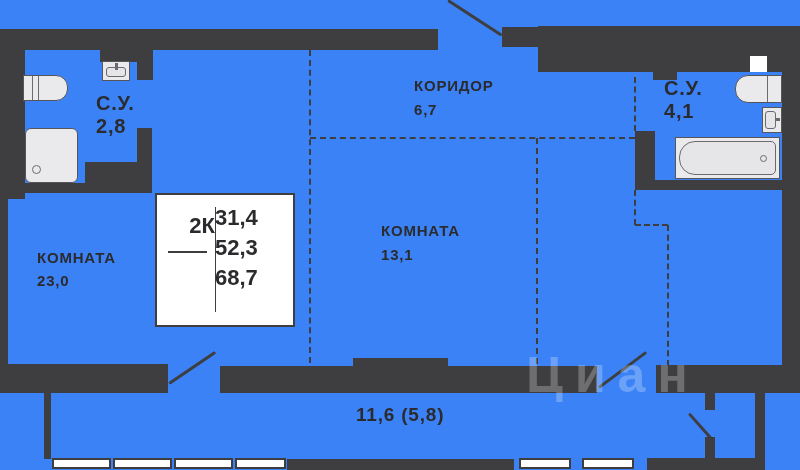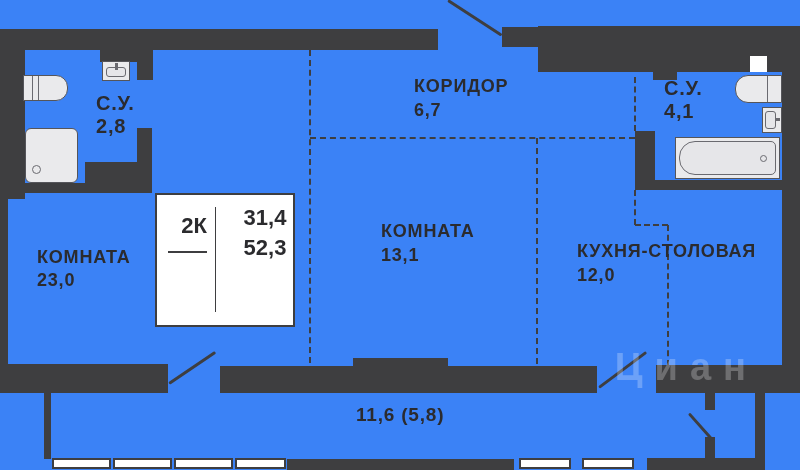--- a/index.html
+++ b/index.html
@@ -6,30 +6,30 @@
   #plan{position:relative;width:800px;height:470px;background:#3b82f6;overflow:hidden;
         font-family:"Liberation Sans", sans-serif;color:#2b2b2e;}
   .w{position:absolute;background:#3e3e40;}
   .white{position:absolute;background:#ffffff;}
   .dashv{position:absolute;border-left:2px dashed #3e3e40;width:0;}
   .dashh{position:absolute;border-top:2px dashed #3e3e40;height:0;}
   .door{position:absolute;height:3px;background:#3e3e40;transform-origin:0 50%;border-radius:2px;}
   .pane{position:absolute;background:#ffffff;border:2px solid #3e3e40;box-sizing:border-box;}
   .fx{position:absolute;background:#eaeaec;border:1.5px solid #55555a;box-sizing:border-box;}
   .fx-inner{position:absolute;border:1.2px solid #6a6a70;box-sizing:border-box;background:#e6e6e9;}
-  .lbl{position:absolute;font-size:18px;font-weight:600;letter-spacing:0.8px;line-height:24px;white-space:nowrap;}
+  .lbl{position:absolute;font-size:15px;font-weight:600;letter-spacing:0.8px;line-height:24px;white-space:nowrap;}
   .lbl .nm,.lbl .ar{display:block;}
   #infobox{position:absolute;left:155px;top:193px;width:140px;height:134px;background:#fff;
            border:2px solid #3e3e40;box-sizing:border-box;}
   #infobox .divider{position:absolute;left:58px;top:12px;width:0;height:105px;border-left:1.5px solid #3e3e40;}
-  #infobox .type{position:absolute;left:8px;top:18px;width:58px;text-align:center;font-size:22px;font-weight:bold;}
+  #infobox .type{position:absolute;left:16px;top:18px;width:58px;text-align:center;font-size:22px;font-weight:bold;}
   #infobox .dash{position:absolute;left:11px;top:56px;width:39px;border-top:2px solid #3e3e40;}
-  #infobox .vals{position:absolute;left:58px;top:8px;width:100px;text-align:center;}
+  #infobox .vals{position:absolute;left:58px;top:8px;width:100px;text-align:left;}
   #infobox .vals div{height:30px;line-height:30px;font-size:22px;font-weight:600;}
-  #watermark{position:absolute;left:468px;top:346px;width:290px;text-align:right;font-size:38px;
+  #watermark{position:absolute;left:468px;top:346px;width:290px;text-align:center;font-size:50px;
              font-weight:bold;color:rgba(255,255,255,0.25);letter-spacing:12px;z-index:9;pointer-events:none;}
 </style>
 </head>
 <body>
 
 <div id="plan">
 
   <div class="w" style="left:0;top:29px;width:438px;height:21px;"></div>
   <div class="w" style="left:100px;top:50px;width:52px;height:12px;"></div>
   <div class="w" style="left:137px;top:50px;width:16px;height:30px;"></div>
@@ -112,33 +112,30 @@
     <span class="ar">4,1</span>
   </div>
   <div class="lbl" style="left:37px;top:246px;line-height:23px;">
     <span class="nm">КОМНАТА</span>
     <span class="ar">23,0</span>
   </div>
   <div class="lbl" style="left:381px;top:219px;">
     <span class="nm">КОМНАТА</span>
     <span class="ar">13,1</span>
   </div>
-  <div class="lbl" style="left:577px;top:239px;">
-    <span class="nm">КУХНЯ-СТОЛОВАЯ</span>
-    <span class="ar">12,0</span>
-  </div>
   <div class="lbl" style="left:356px;top:402px;font-size:20px;line-height:25px;">
     <span class="ar" style="font-size:19px;">11,6 (5,8)</span>
   </div>
 
   <div id="infobox">
     <div class="divider"></div>
     <div class="type">2К</div>
     <div class="dash"></div>
     <div class="vals">
       <div>31,4</div>
       <div>52,3</div>
+      <div>68,7</div>
     </div>
   </div>
 
   <div id="watermark">Циан</div>
 
 </div>
 
 </body></html>

